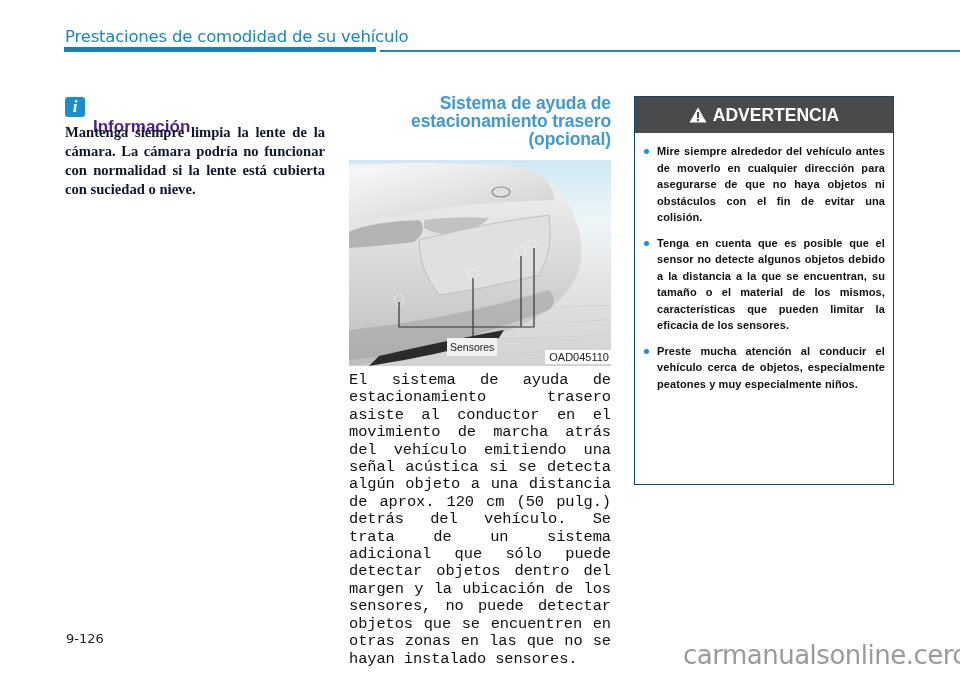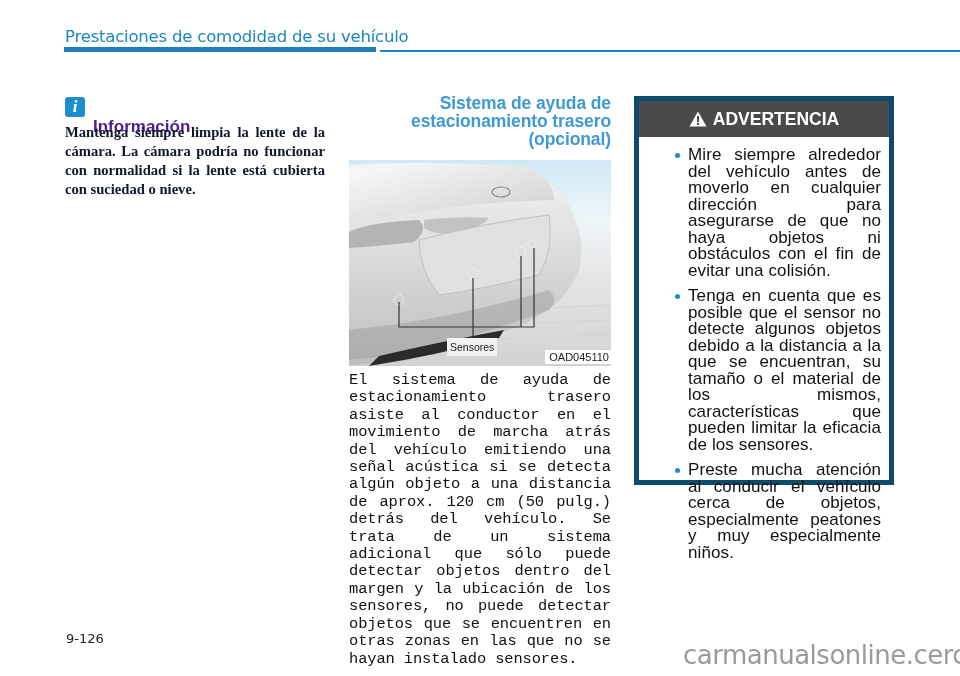--- a/index.html
+++ b/index.html
@@ -50,31 +50,31 @@
       padding: 1px 2px 1px 4px; color: #222;
     }
     .mid-body {
       position: absolute; left: 0; top: 278px; width: 262px; font-size: 15.4px; line-height: 17.4px;
       text-align: justify; color: #111; letter-spacing: -0.1px; font-family: Liberation Mono, monospace;
     }
 
     
     .warn {
       position: absolute; left: 634px; top: 96px; width: 260px; height: 389px;
-      border: 5px solid #0c4a6e; box-sizing: border-box;
+      border: 1px solid #0c4a6e; box-sizing: border-box;
     }
     .warn-head {
       height: 36px; background: #4a4a4a; color: #fff; display: flex; align-items: center;
       justify-content: center; font-weight: bold; font-size: 17.5px;
     }
     .warn-tri { width: 18px; height: 16px; margin-right: 6px; }
     .warn-list { list-style: none; margin: 0; padding: 10px 8px 0 22px; }
     .warn-list li {
-      position: relative; font-weight: normal; font-size: 17px; line-height: 16.5px;
-      text-align: justify; color: #111; margin-bottom: 9px; letter-spacing: 0.1px; margin-left: 27px;
+      position: relative; font-weight: bold; font-size: 11px; line-height: 16.5px;
+      text-align: justify; color: #111; margin-bottom: 9px; letter-spacing: 0.1px;
     }
     .warn-list li .bullet {
       position: absolute; left: -13px; top: 6px; width: 5px; height: 5px; border-radius: 50%;
       background: #1b8ed0;
     }
 
     .page-number { position: absolute; left: 66px; top: 631px; font-size: 13px; color: #222; font-family: "DejaVu Sans", sans-serif; }
     .watermark {
       position: absolute; left: 683px; top: 640px; font-size: 26px; color: #9a9a9a;
       font-family: "DejaVu Sans", sans-serif; letter-spacing: -0.5px;

